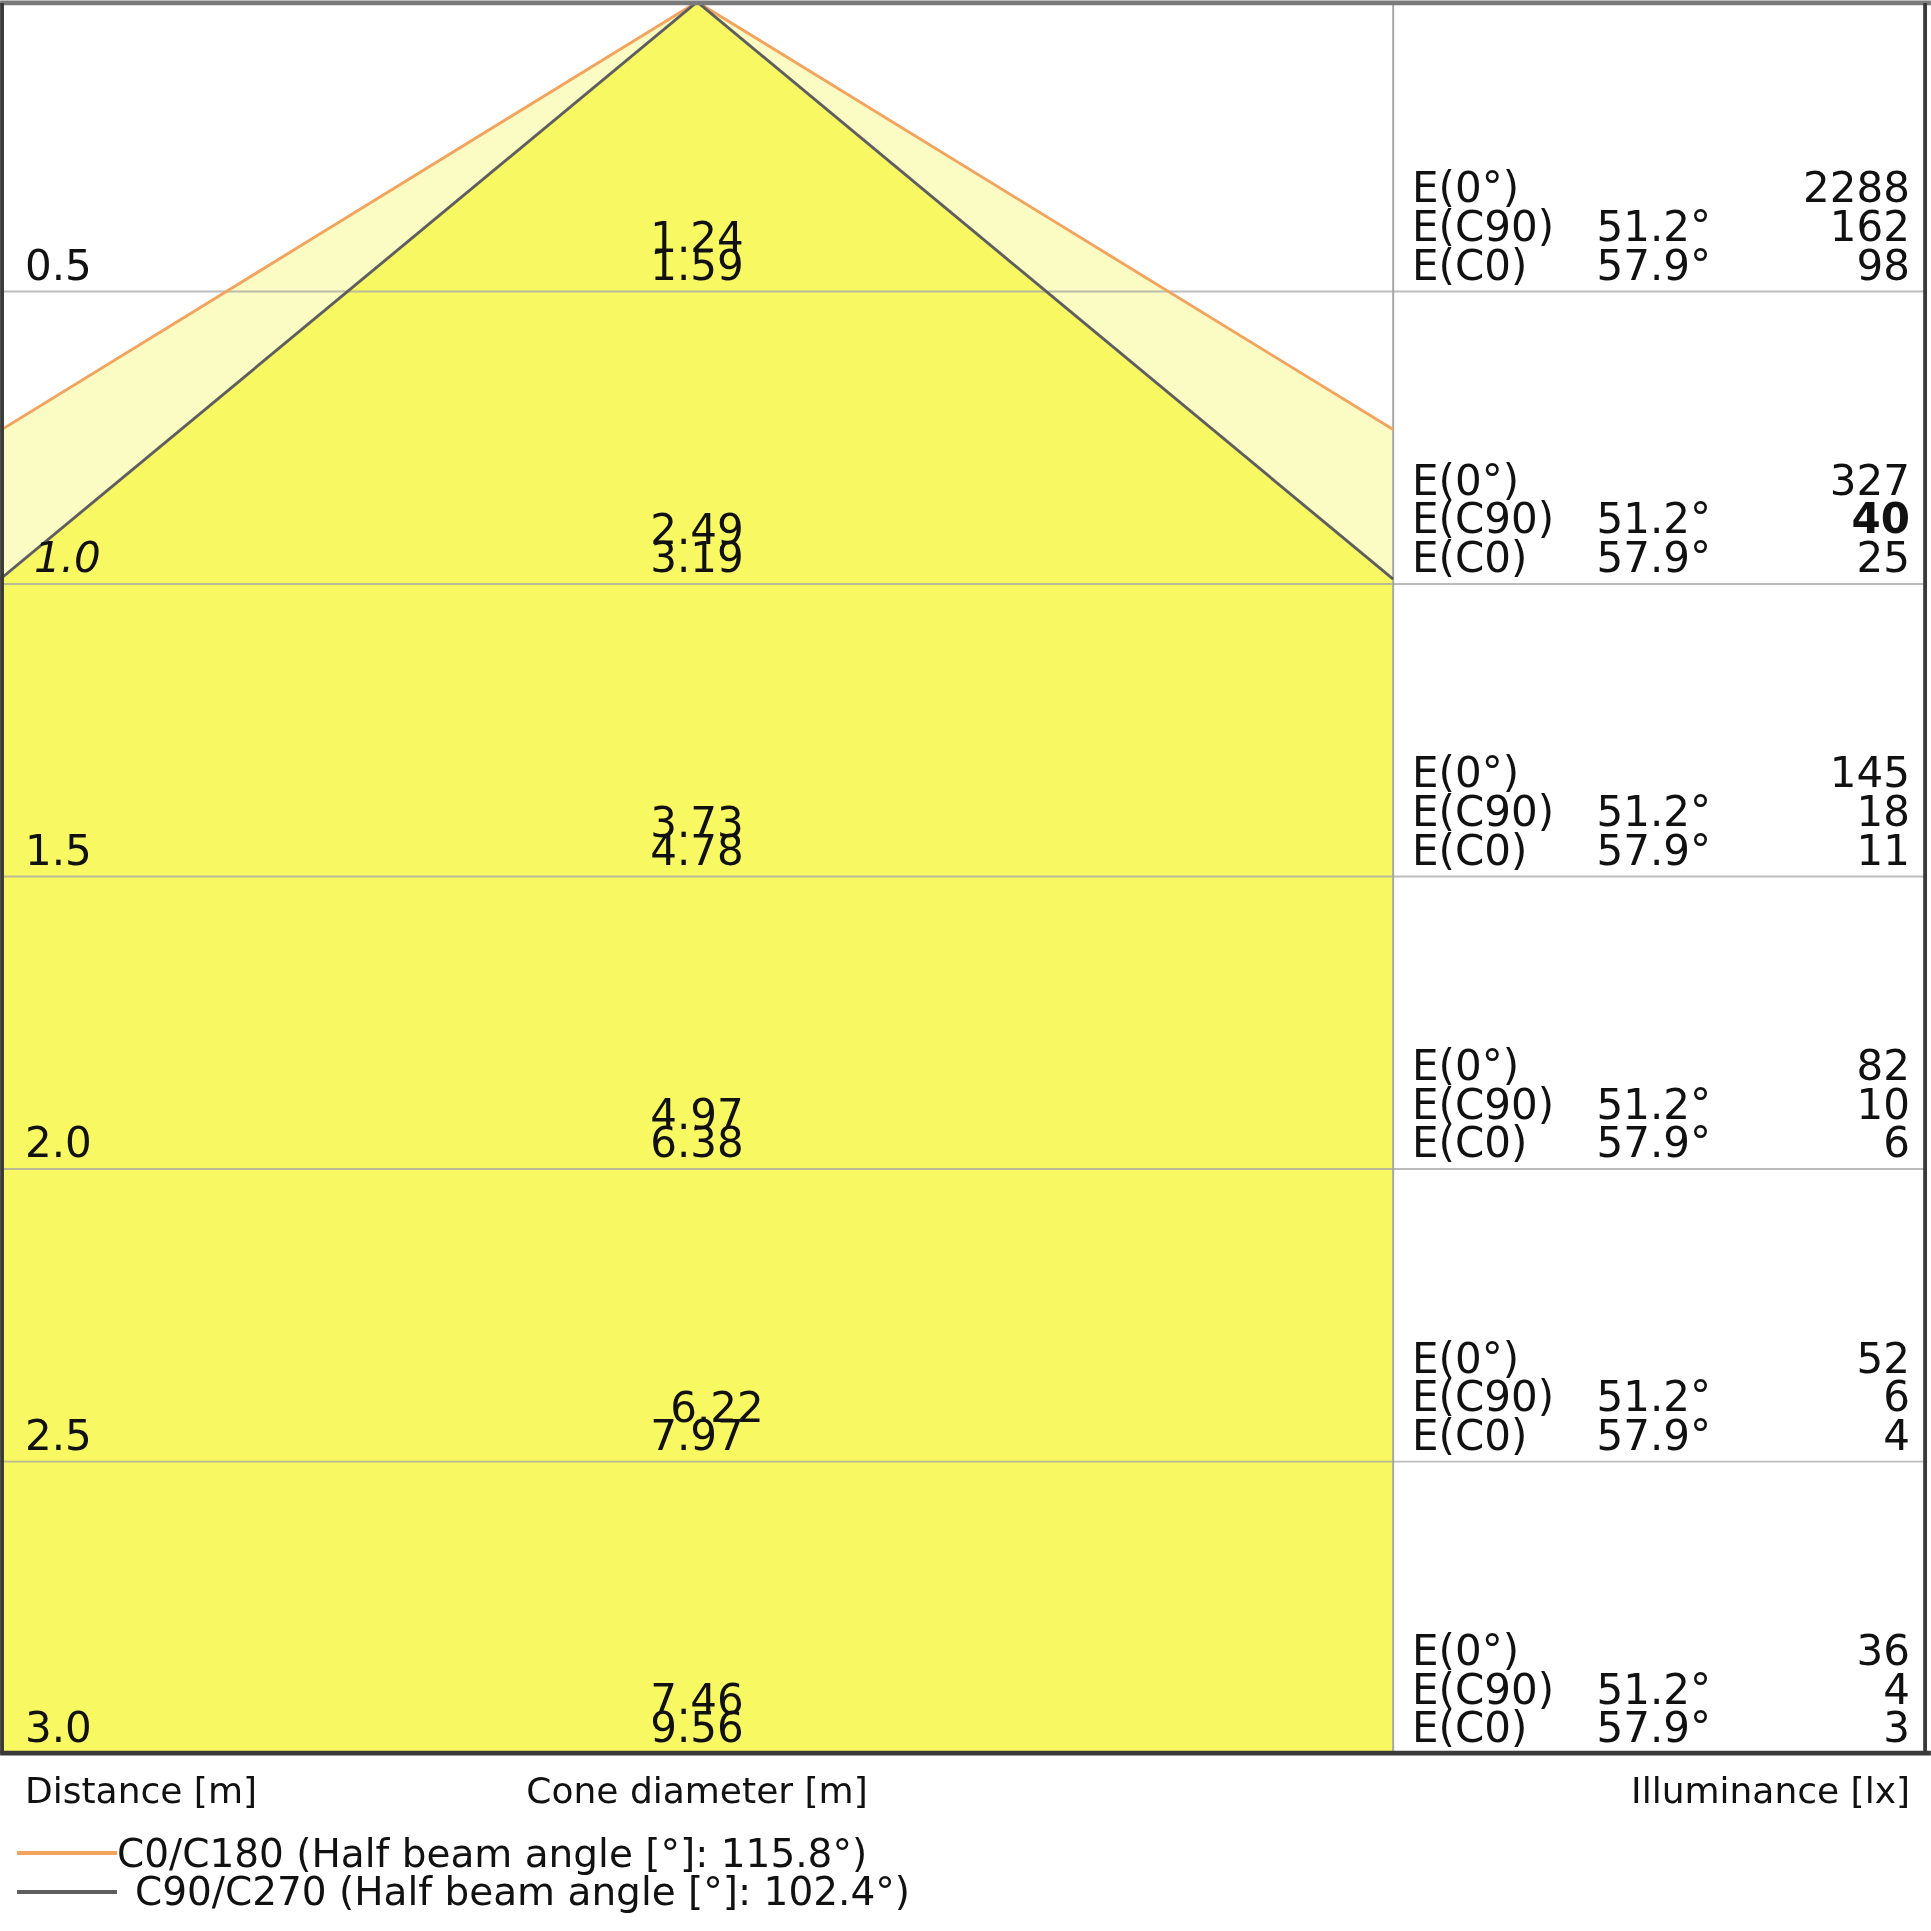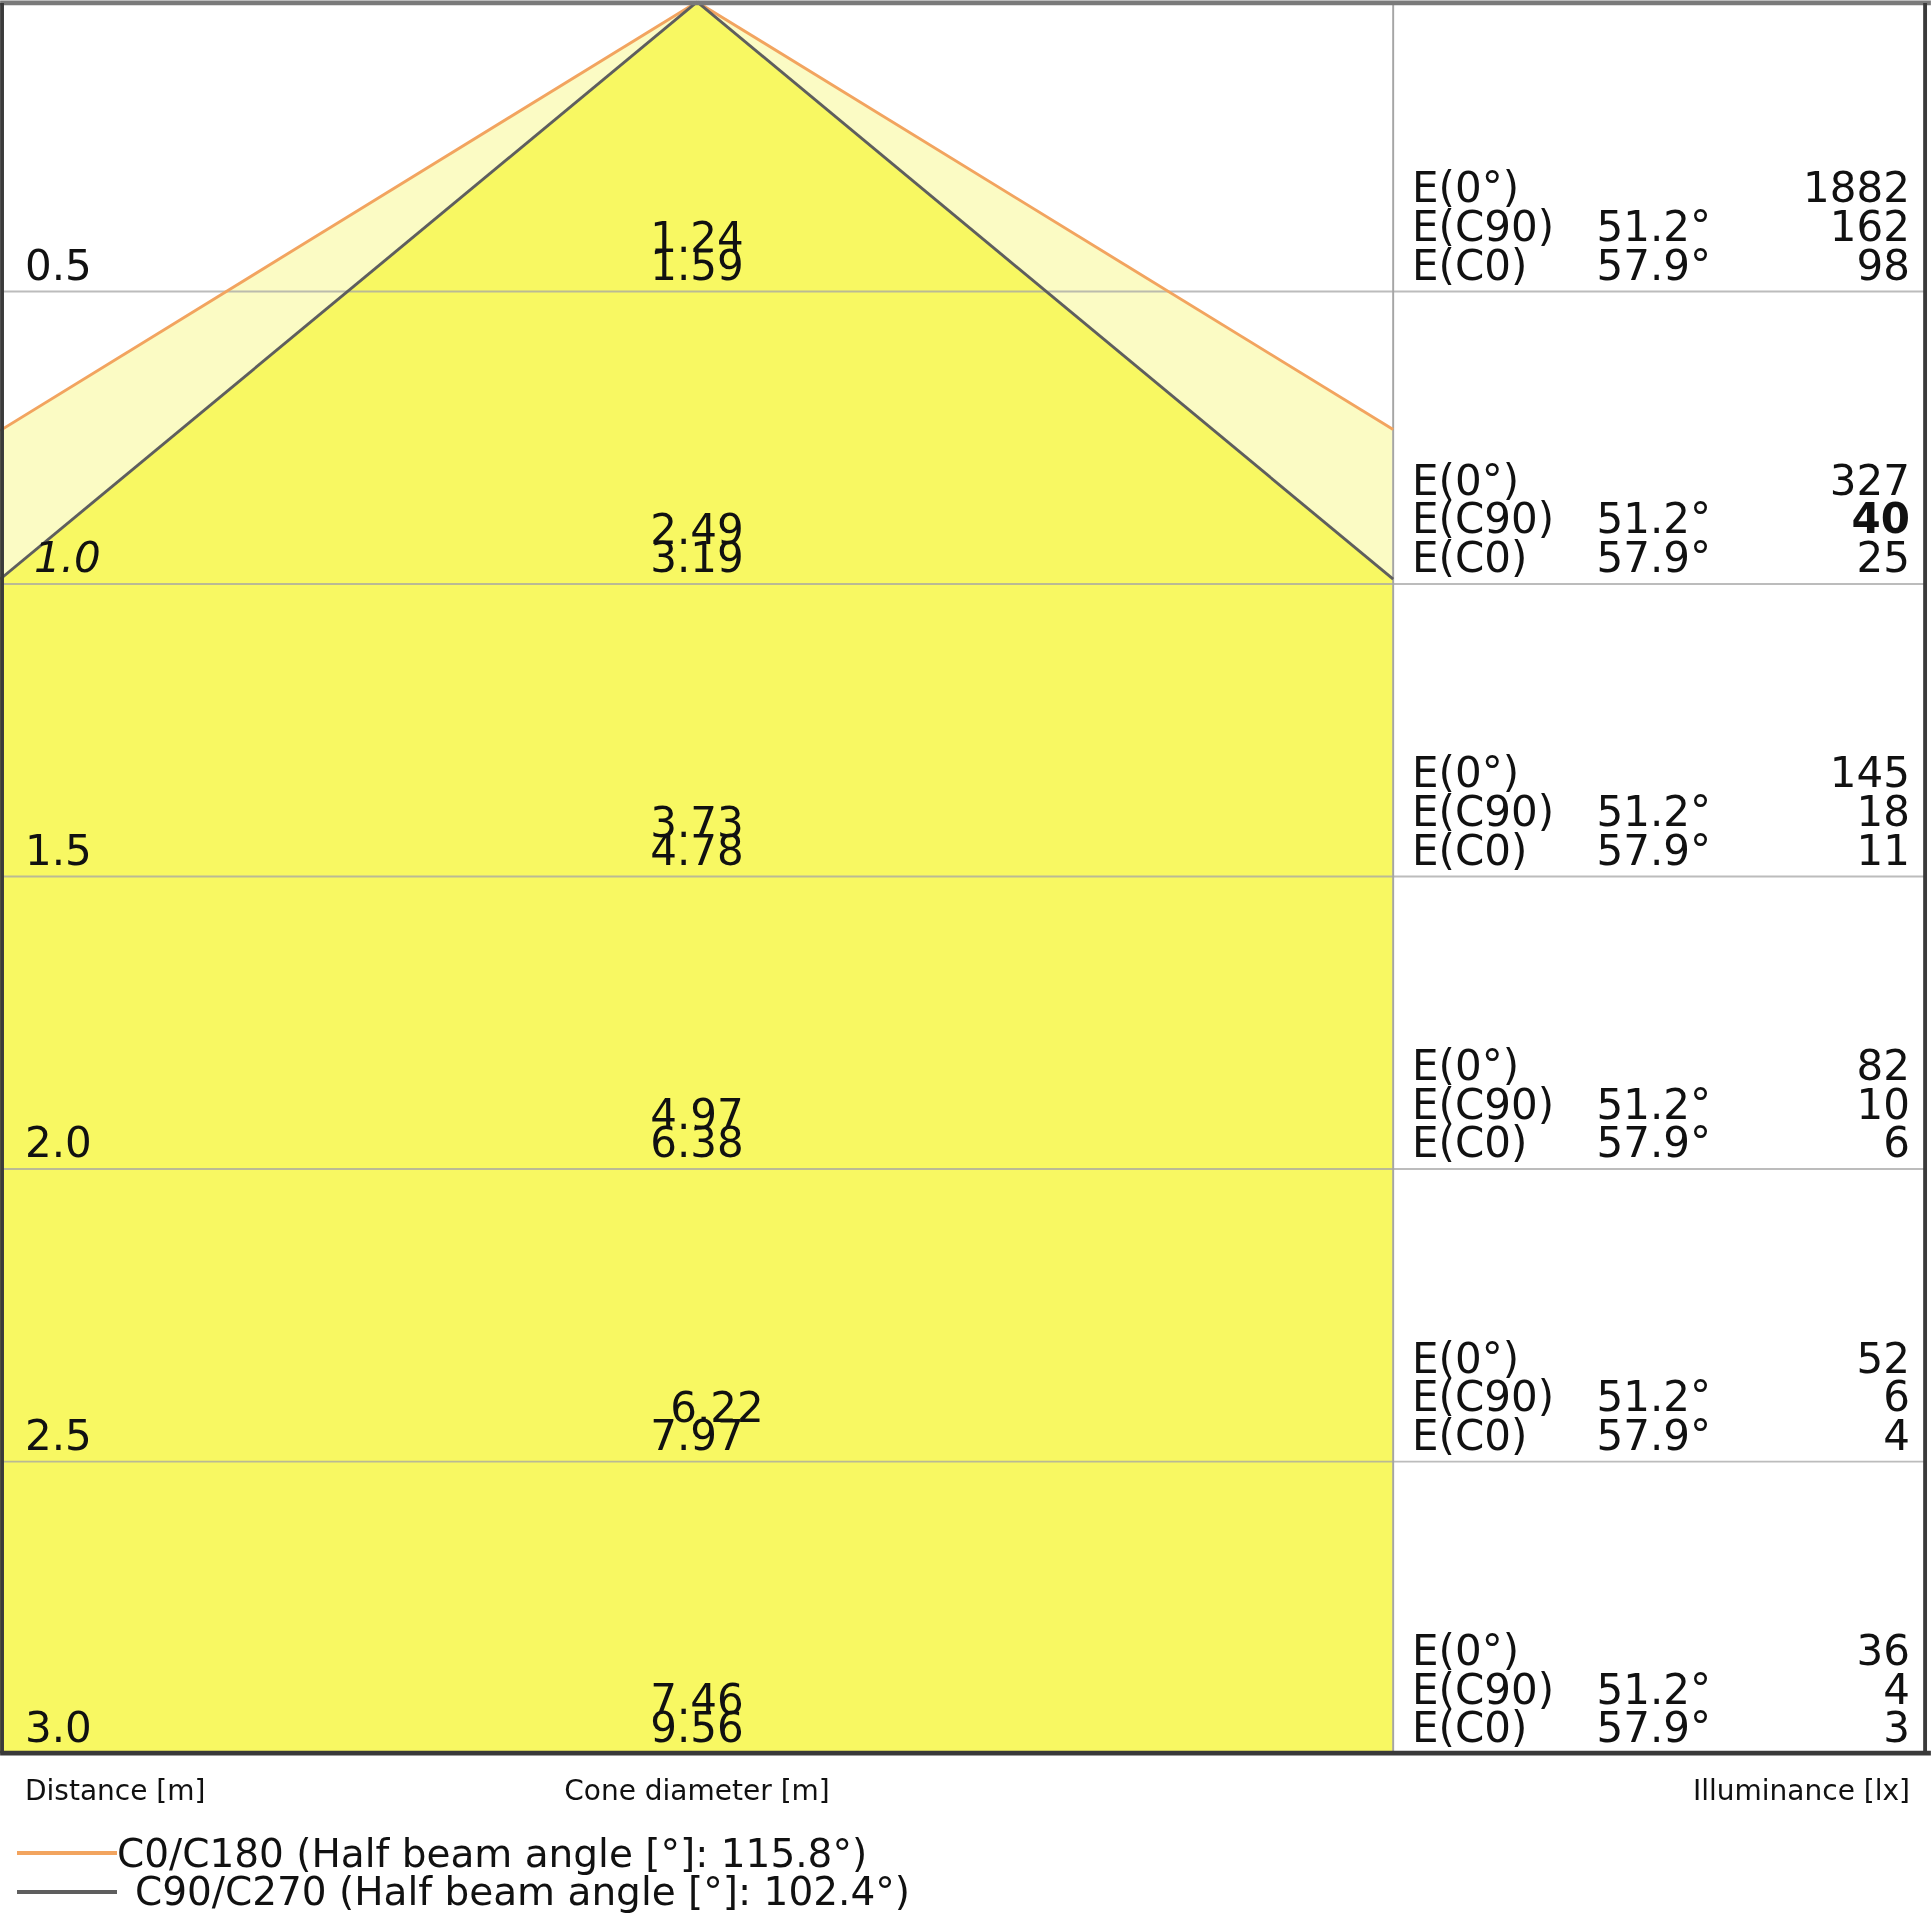--- a/index.html
+++ b/index.html
@@ -11,21 +11,21 @@
     color:#111111;
     overflow:hidden;
   }
   #cone-svg{position:absolute;left:0;top:0;}
   .txt{position:absolute;white-space:nowrap;}
   .dist-label{font-size:42px;transform:translateY(-50%);}
   .cone-val{font-size:42px;transform:translate(-50%,-50%);}
   .e-label{font-size:42px;transform:translateY(-50%);}
   .e-angle{font-size:42px;transform:translateY(-50%);text-align:right;width:224px;}
   .e-value{font-size:42px;transform:translateY(-50%);text-align:right;width:182px;}
-  .axis-label{font-size:28px;transform:translateY(-50%);}
+  .axis-label{font-size:36px;transform:translateY(-50%);}
   .axis-center{transform:translate(-50%,-50%);}
   .axis-right{text-align:right;}
   .legend-swatch{position:absolute;width:100px;height:3.9px;}
   .legend-text{font-size:39px;transform:translateY(-50%);}
 </style>
 </head>
 <body>
 
 <div class="canvas">
   <svg id="cone-svg" width="1931" height="1757" viewBox="0 0 2000 1820">
@@ -53,21 +53,21 @@
       <line id="frame-left" x1="2" y1="3" x2="2" y2="1816" stroke="#3A3A3A" stroke-width="4"></line>
       <line id="frame-right" x1="1994" y1="3" x2="1994" y2="1816" stroke="#3A3A3A" stroke-width="4"></line>
     </g>
   </svg>
 
   <div id="row-layer">
       <div class="txt dist-label" style="left: 25px; top: 265px;">0.5</div>
       <div class="txt cone-val" style="left: 697px; top: 237px;">1.24</div>
       <div class="txt cone-val" style="left: 697px; top: 265px;">1.59</div>
       <div class="txt e-label" style="left: 1412px; top: 187px;">E(0°)</div>
-      <div class="txt e-value" style="left: 1728px; top: 187px;">1882</div>
+      <div class="txt e-value" style="left: 1728px; top: 187px;">2288</div>
       <div class="txt e-label" style="left: 1412px; top: 226px;">E(C90)</div>
       <div class="txt e-angle" style="left: 1487px; top: 226px;">51.2°</div>
       <div class="txt e-value" style="left: 1728px; top: 226px;">162</div>
       <div class="txt e-label" style="left: 1412px; top: 265px;">E(C0)</div>
       <div class="txt e-angle" style="left: 1487px; top: 265px;">57.9°</div>
       <div class="txt e-value" style="left: 1728px; top: 265px;">98</div>
       <div class="txt dist-label" style="left: 34px; top: 557px; font-style: italic;">1.0</div>
       <div class="txt cone-val" style="left: 697px; top: 529px;">2.49</div>
       <div class="txt cone-val" style="left: 697px; top: 557px;">3.19</div>
       <div class="txt e-label" style="left: 1412px; top: 480px;">E(0°)</div>

